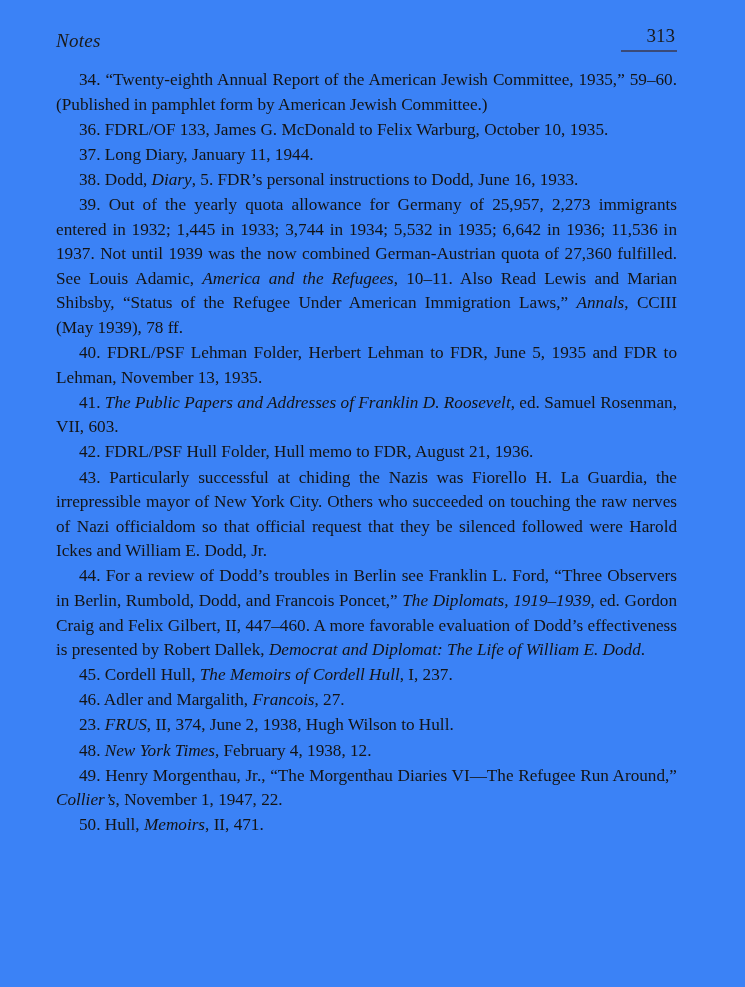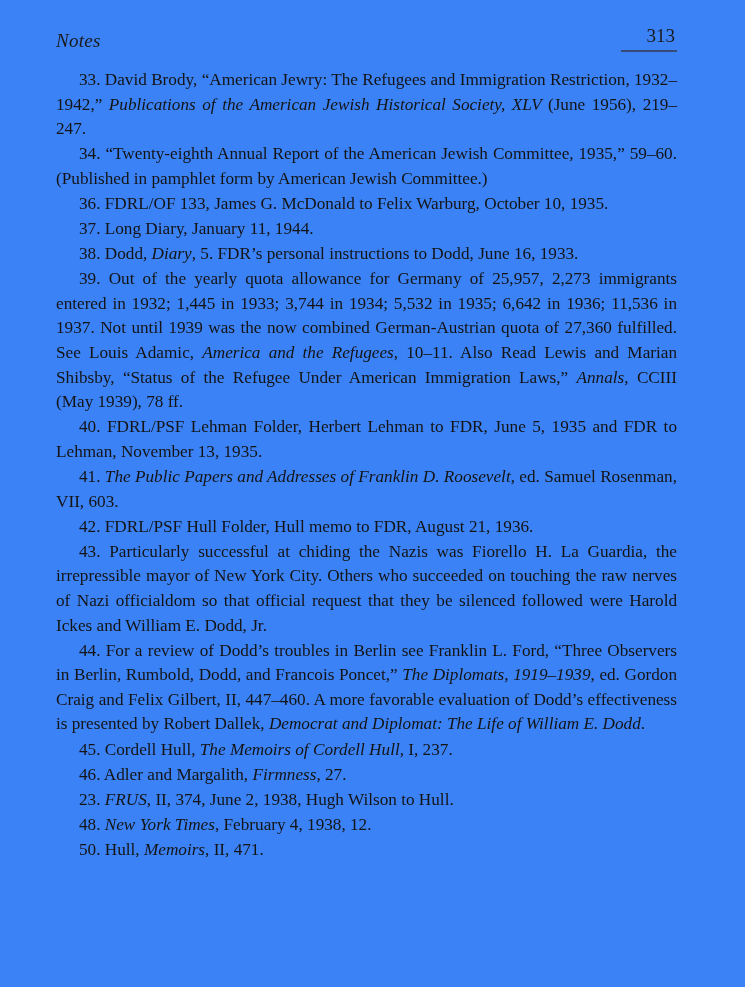--- a/index.html
+++ b/index.html
@@ -74,31 +74,31 @@
 
   <div class="header">
     <div class="header-title">Notes</div>
     <div style="display:flex; flex-direction:column; align-items:flex-end;">
       <div class="header-page">313</div>
       <div class="rule"></div>
     </div>
   </div>
 
   <div class="notes">
-      <p class="note"><span>33. David Brody, “American Jewry: The Refugees and Immigration Restriction, 1932–1942,” </span><i>Publications of the American Jewish Historical Society, XLV </i><span>(June 1956), 219–247.</span></p>
       <p class="note"><span>34. “Twenty-eighth Annual Report of the American Jewish Committee, 1935,” 59–60. (Published in pamphlet form by American Jewish Committee.)</span></p>
       <p class="note"><span>36. FDRL/OF 133, James G. McDonald to Felix Warburg, October 10, 1935.</span></p>
       <p class="note"><span>37. Long Diary, January 11, 1944.</span></p>
       <p class="note"><span>38. Dodd, </span><i>Diary</i><span>, 5. FDR’s personal instructions to Dodd, June 16, 1933.</span></p>
       <p class="note"><span>39. Out of the yearly quota allowance for Germany of 25,957, 2,273 immigrants entered in 1932; 1,445 in 1933; 3,744 in 1934; 5,532 in 1935; 6,642 in 1936; 11,536 in 1937. Not until 1939 was the now combined German-Austrian quota of 27,360 fulfilled. See Louis Adamic, </span><i>America and the Refugees</i><span>, 10–11. Also Read Lewis and Marian Shibsby, “Status of the Refugee Under American Immigration Laws,” </span><i>Annals</i><span>, CCIII (May 1939), 78 ff.</span></p>
       <p class="note"><span>40. FDRL/PSF Lehman Folder, Herbert Lehman to FDR, June 5, 1935 and FDR to Lehman, November 13, 1935.</span></p>
       <p class="note"><span>41. </span><i>The Public Papers and Addresses of Franklin D. Roosevelt</i><span>, ed. Samuel Rosenman, VII, 603.</span></p>
       <p class="note"><span>42. FDRL/PSF Hull Folder, Hull memo to FDR, August 21, 1936.</span></p>
       <p class="note"><span>43. Particularly successful at chiding the Nazis was Fiorello H. La Guardia, the irrepressible mayor of New York City. Others who succeeded on touching the raw nerves of Nazi officialdom so that official request that they be silenced followed were Harold Ickes and William E. Dodd, Jr.</span></p>
       <p class="note"><span>44. For a review of Dodd’s troubles in Berlin see Franklin L. Ford, “Three Observers in Berlin, Rumbold, Dodd, and Francois Poncet,” </span><i>The Diplomats, 1919–1939</i><span>, ed. Gordon Craig and Felix Gilbert, II, 447–460. A more favorable evaluation of Dodd’s effectiveness is presented by Robert Dallek, </span><i>Democrat and Diplomat: The Life of William E. Dodd</i><span>.</span></p>
       <p class="note"><span>45. Cordell Hull, </span><i>The Memoirs of Cordell Hull</i><span>, I, 237.</span></p>
-      <p class="note"><span>46. Adler and Margalith, </span><i>Firmness</i><span>, 27.</span></p>
+      <p class="note"><span>46. Adler and Margalith, </span><i>Francois</i><span>, 27.</span></p>
       <p class="note"><span>23. </span><i>FRUS</i><span>, II, 374, June 2, 1938, Hugh Wilson to Hull.</span></p>
       <p class="note"><span>48. </span><i>New York Times</i><span>, February 4, 1938, 12.</span></p>
+      <p class="note"><span>49. Henry Morgenthau, Jr., “The Morgenthau Diaries VI—The Refugee Run Around,” </span><i>Collier’s</i><span>, November 1, 1947, 22.</span></p>
       <p class="note"><span>50. Hull, </span><i>Memoirs</i><span>, II, 471.</span></p>
     </div>
 
 </div>
 
 </body></html>

